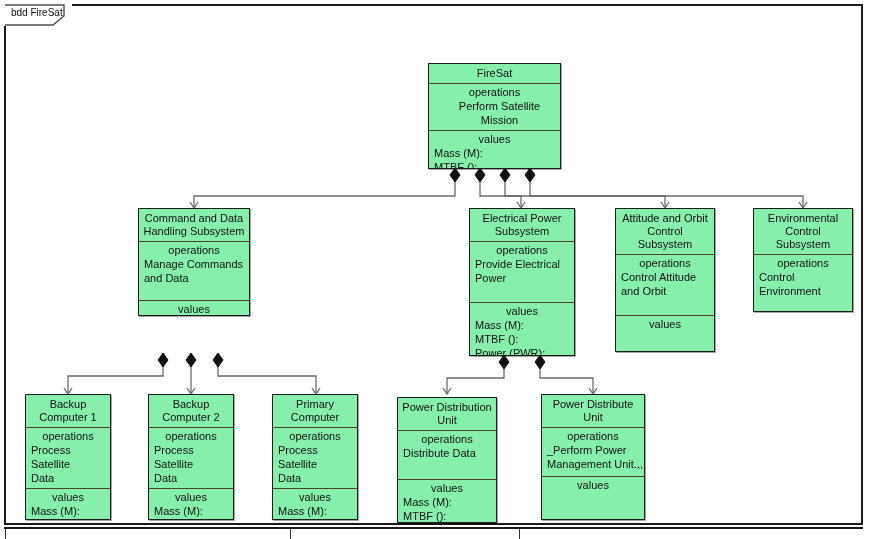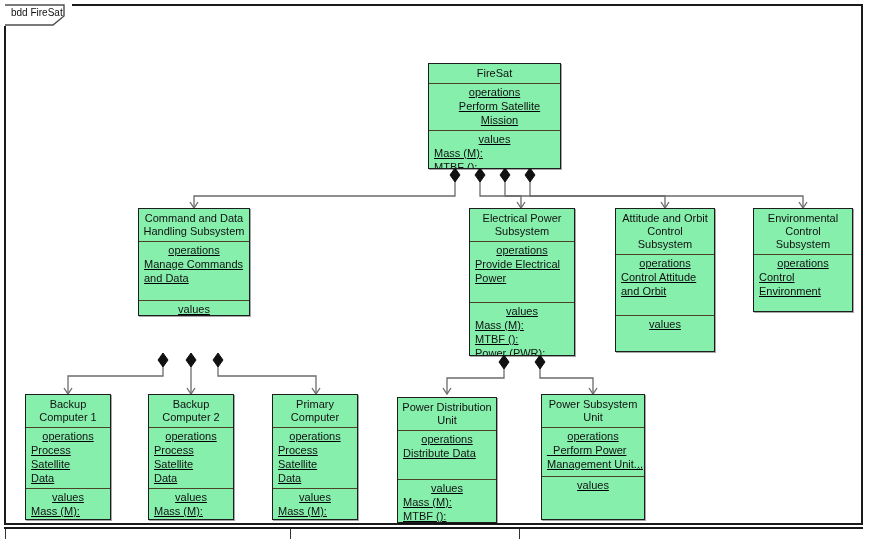--- a/index.html
+++ b/index.html
@@ -13,21 +13,21 @@
   #bdd-tab{position:absolute;left:4px;top:4px;width:68px;height:22px;box-sizing:border-box;background:#ffffff;
            border-right:none;border-top:none;border-left:none;border-bottom:none;}
   #bdd-tab .tabline{position:absolute;left:0;top:0;width:100%;height:100%;pointer-events:none;}
   #bdd-tab span{position:absolute;left:7px;top:3px;font-size:10px;color:#111;white-space:nowrap;}
 
   
   .block{position:absolute;background:#86efac;border:1.6px solid #1d1d1d;border-radius:0;
          box-sizing:border-box;box-shadow:1px 1px 0 rgba(0,0,0,.35);overflow:hidden;}
   .block .name{text-align:center;font-size:11px;color:#111;line-height:13px;padding:3px 3px 3px 3px;}
   .sep{height:0;border-top:1.2px solid #4a4326;}
-  .compart{padding:1px 0 3px 0;text-decoration:underline;}
+  .compart{padding:1px 0 3px 0;}
   .compart .hdr{text-align:center;font-size:11px;color:#111;line-height:14px;}
   .compart .item{text-align:left;font-size:11px;color:#111;line-height:14px;padding-left:5px;}
   .compart .item.trunc{position:relative;}
   .compart .item.trunc .dots{position:absolute;right:1px;bottom:-3px;font-size:8px;color:#333;}
 
   
   #wires{position:absolute;left:0;top:0;width:873px;height:539px;pointer-events:none;}
 
   
   #statusbar{position:absolute;left:4px;top:527px;width:859px;height:12px;border-top:2px solid #1a1a1a;box-sizing:border-box;background:#ffffff;}
@@ -248,21 +248,21 @@
     <div class="sep"></div>
     <div class="compart">
       <div class="hdr">values</div>
       <div class="item">Mass (M):</div>
       <div class="item">MTBF ():</div>
     </div>
   </div>
 
   <div class="block" style="left:541px;top:394px;width:104px;height:126px;">
     <div class="name">
-      <div>Power Subsystem</div>
+      <div>Power Distribute</div>
       <div>Unit</div>
     </div>
     <div class="sep"></div>
     <div class="compart" style="min-height:44px;">
       <div class="hdr">operations</div>
       <div class="item">_Perform Power</div>
       <div class="item trunc">
         <span>Management Unit...</span>
         <span class="dots">...</span>
       </div>

